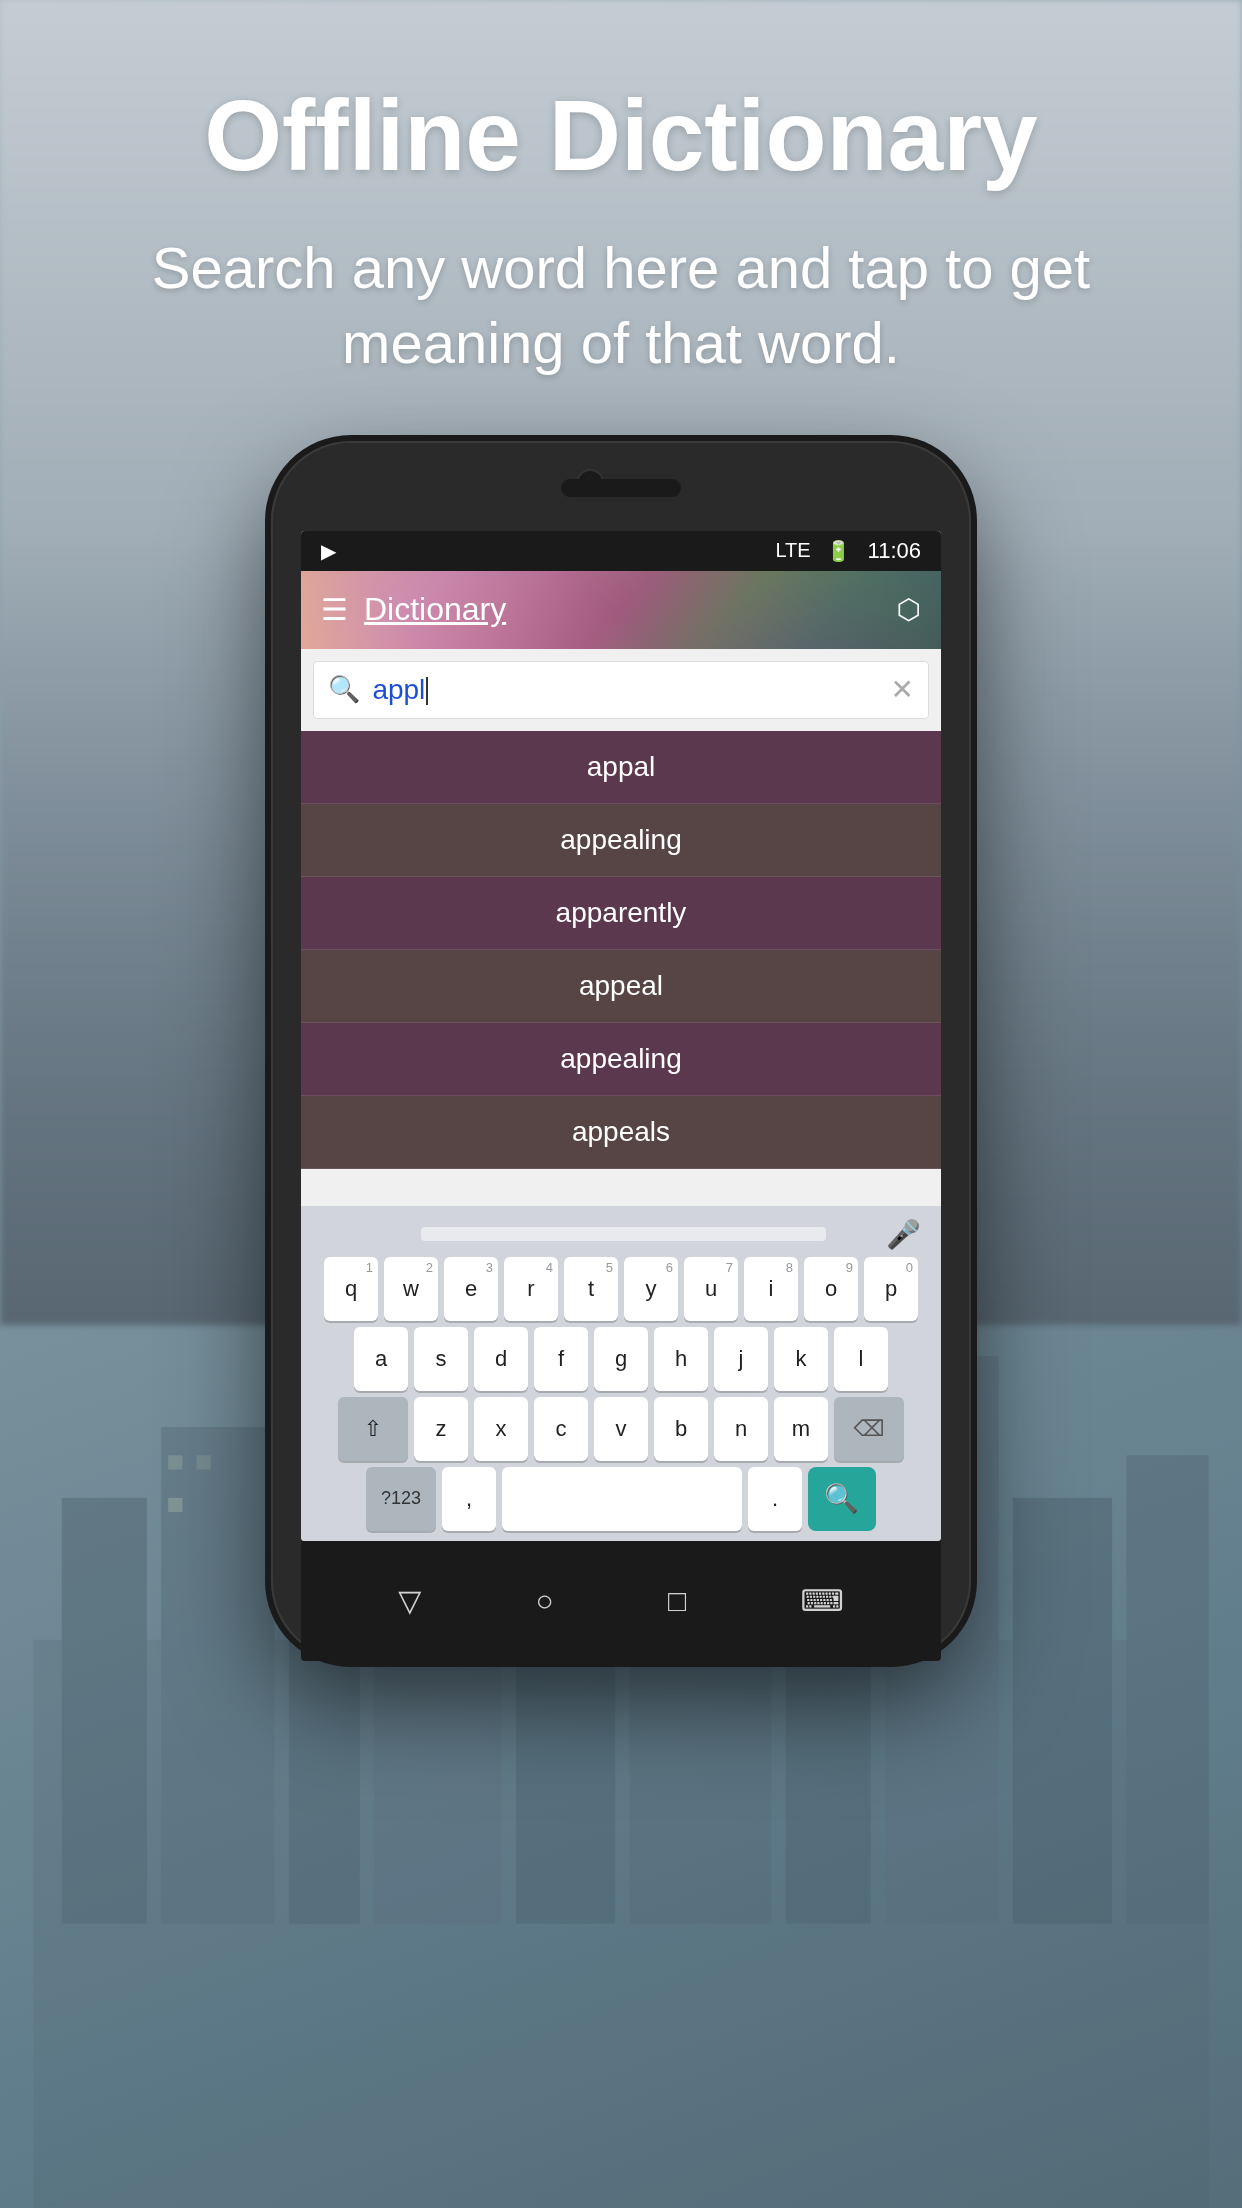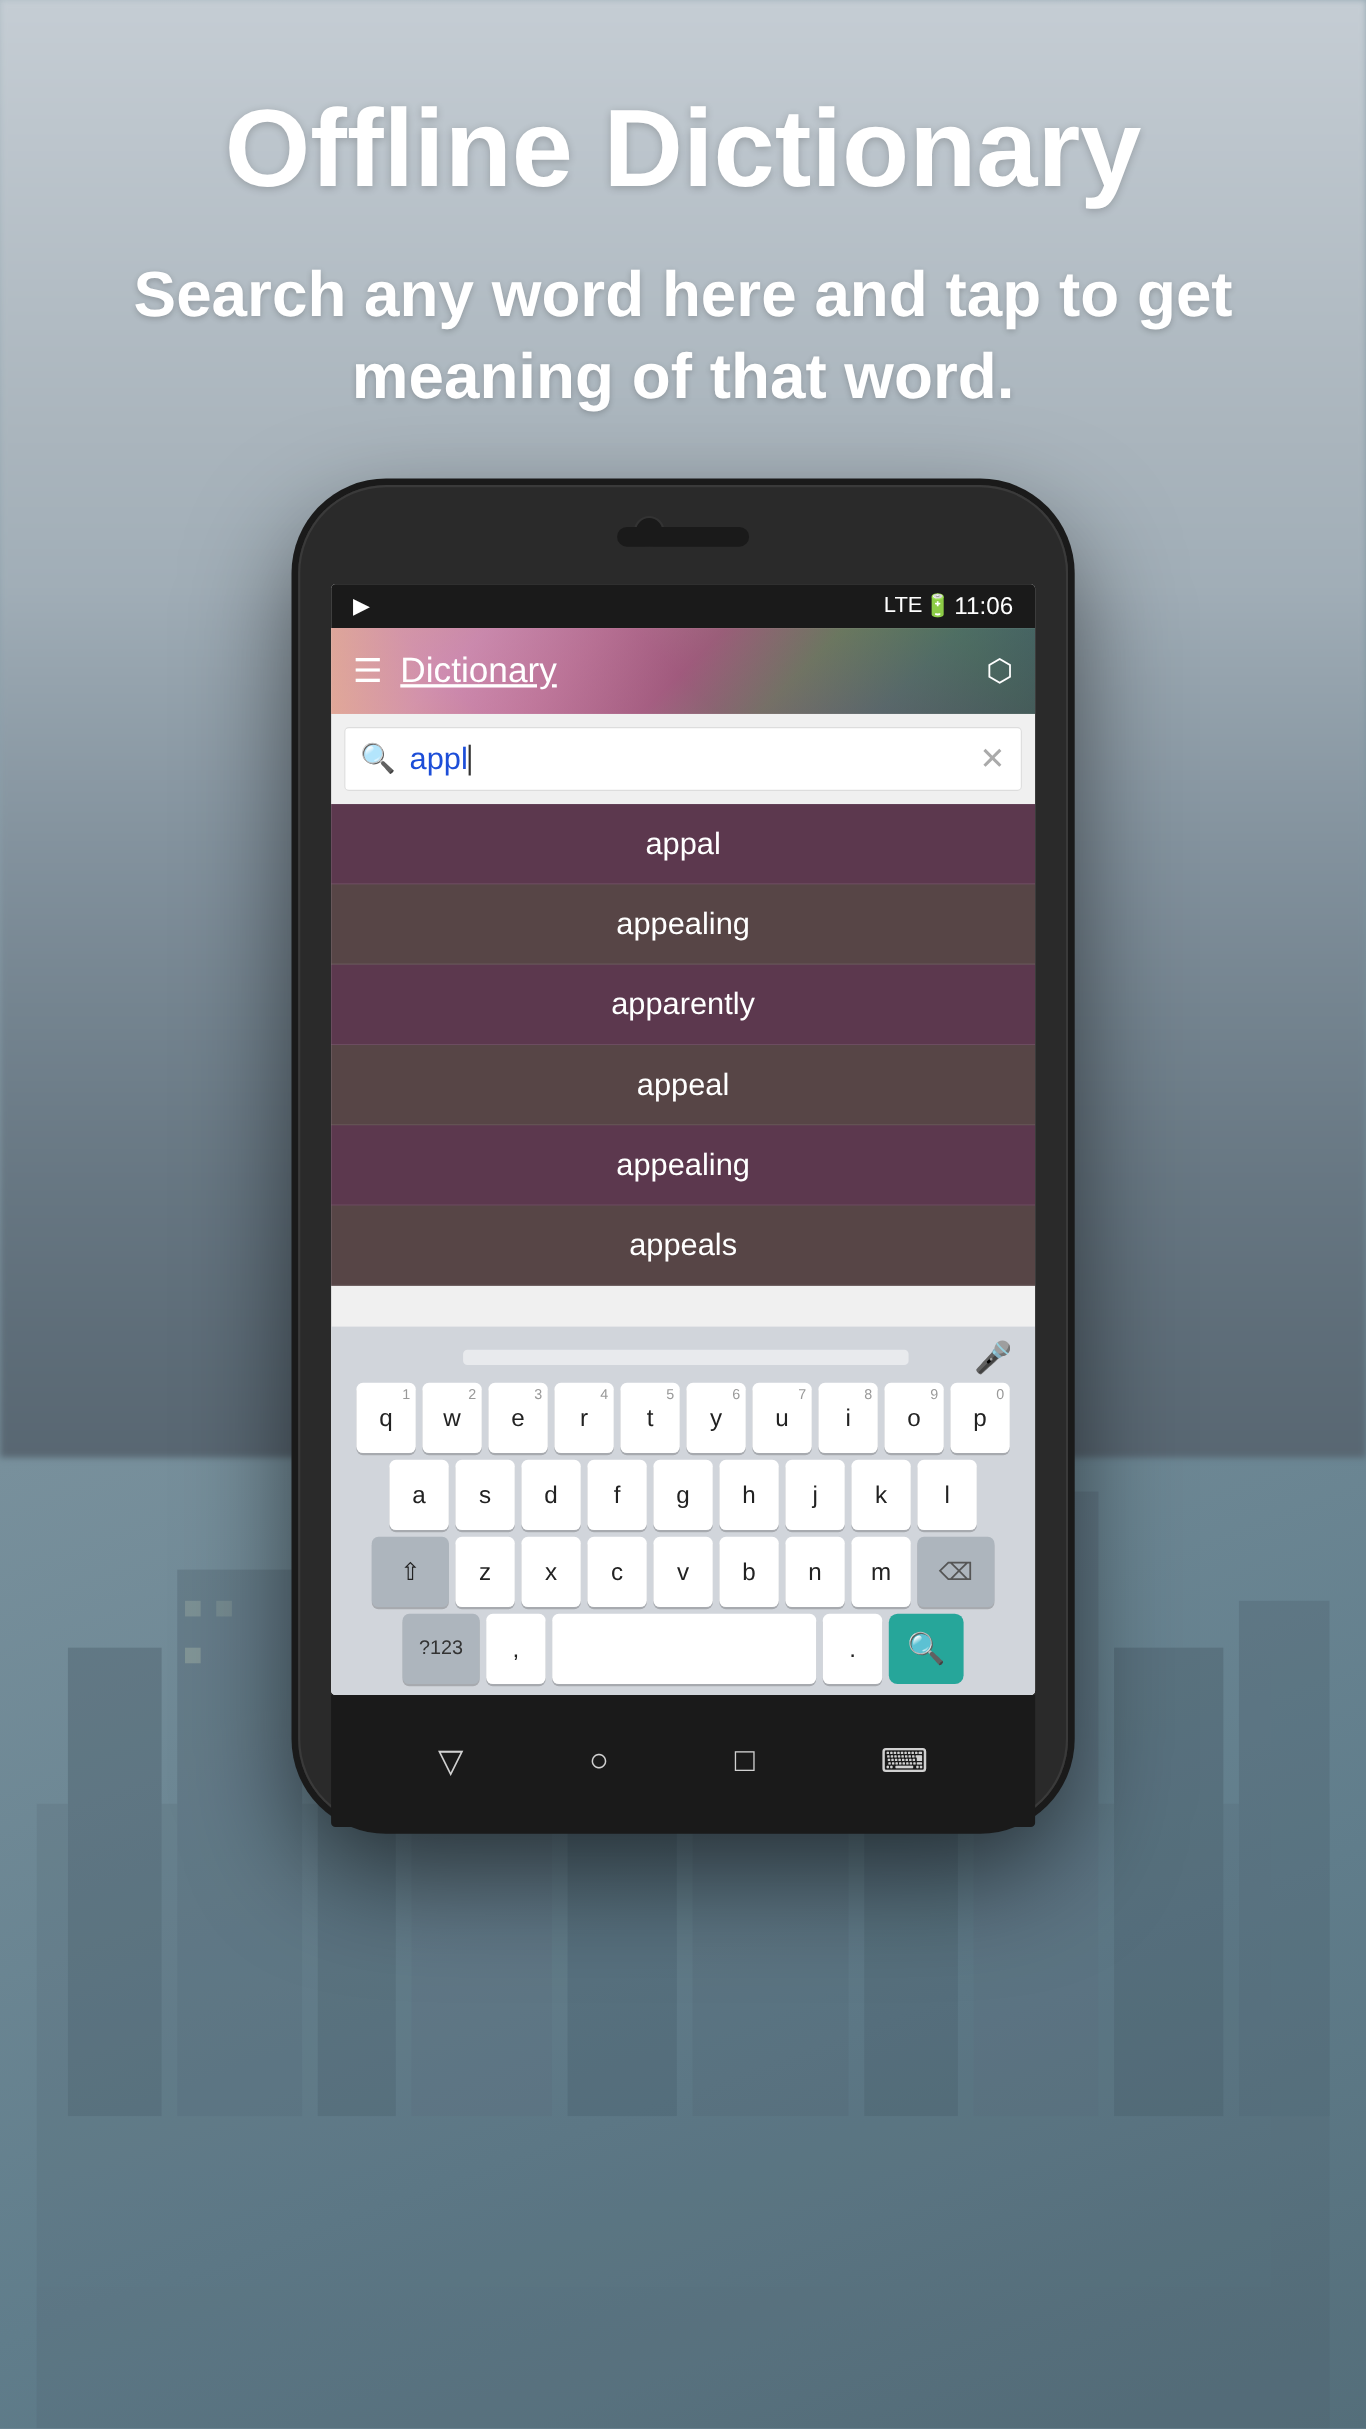--- a/index.html
+++ b/index.html
@@ -62,21 +62,21 @@
       font-size: 100px;
       font-weight: 800;
       color: #ffffff;
       line-height: 1.1;
       text-shadow: 0 2px 8px rgba(0,0,0,0.2);
       margin-bottom: 40px;
     }
 
     .hero-subtitle {
       font-size: 58px;
-      font-weight: 700;
+      font-weight: 400;
       color: #ffffff;
       line-height: 1.3;
       text-shadow: 0 2px 6px rgba(0,0,0,0.2);
     }
 
     
     .phone-container {
       margin-top: 60px;
       position: relative;
       width: 700px;
@@ -146,21 +146,21 @@
     .status-left {
       color: white;
       font-size: 20px;
     }
 
     .status-right {
       color: white;
       font-size: 20px;
       display: flex;
       align-items: center;
-      gap: 2px;
+      gap: 16px;
     }
 
     .status-time {
       font-size: 22px;
       font-weight: 500;
     }
 
     
     .app-header {
       height: 78px;

